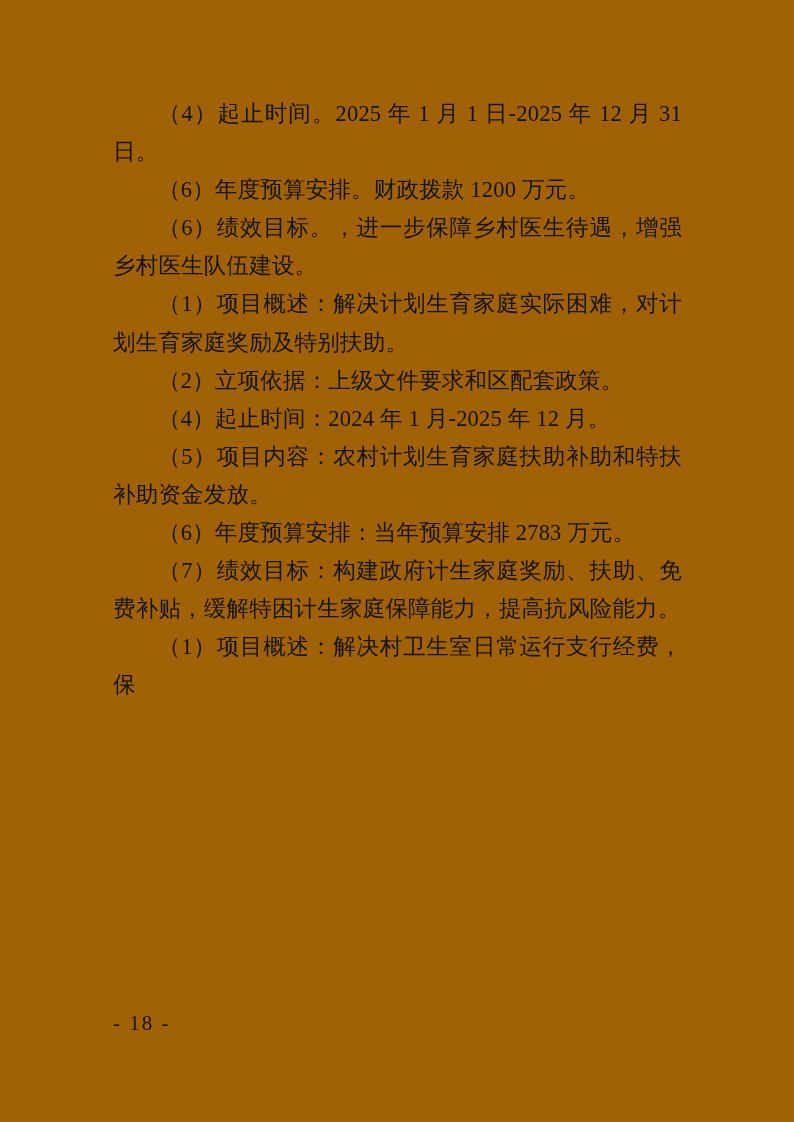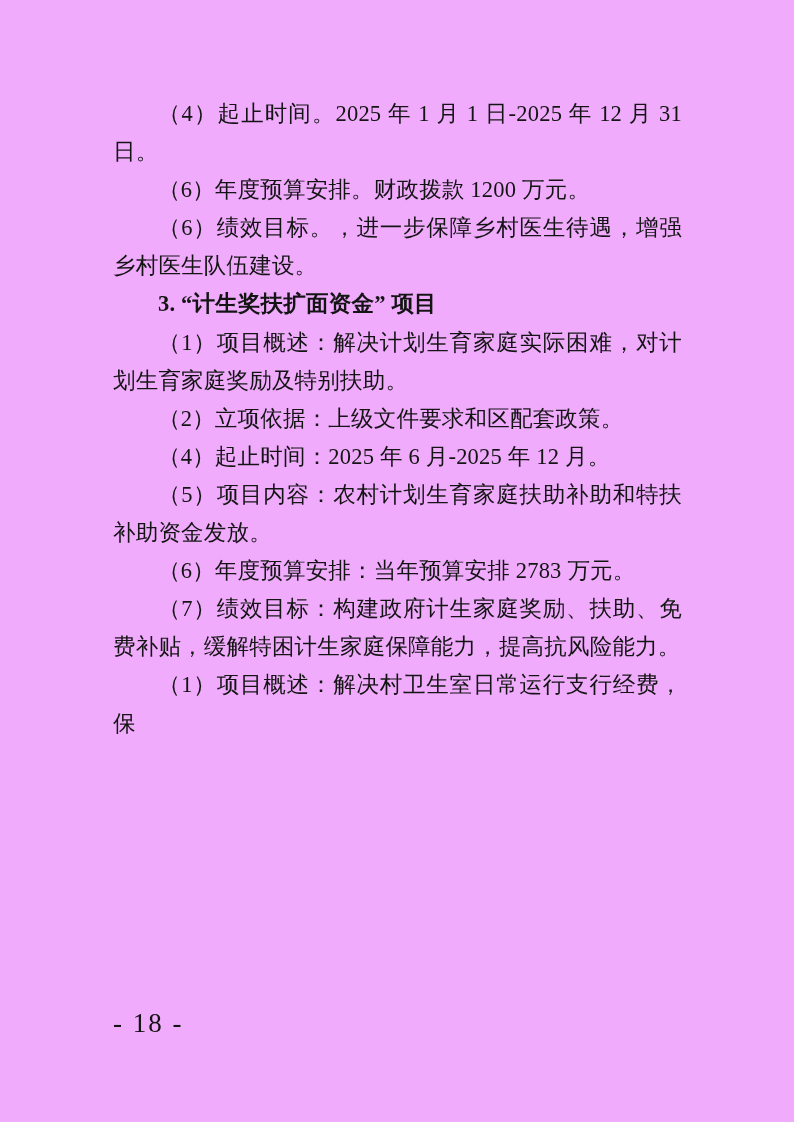--- a/index.html
+++ b/index.html
@@ -4,21 +4,21 @@
 <style>
   html, body {
     margin: 0;
     padding: 0;
     background: #ffffff;
   }
   .page {
     position: relative;
     width: 794px;
     height: 1122px;
-    background: #f0abfc;
+    background: #a16207;
     overflow: hidden;
     font-family: "Liberation Serif", "DejaVu Serif", serif;
     color: #141414;
   }
   .content {
     position: absolute;
     left: 113px;
     top: 95px;
     width: 569px;
   }
@@ -33,37 +33,36 @@
     word-break: break-all;
   }
   .content p.heading {
     font-weight: 700;
     text-align: left;
   }
   .footer {
     position: absolute;
     left: 113px;
     top: 1008px;
-    font-size: 27px;
+    font-size: 21px;
     line-height: 30px;
     letter-spacing: 2px;
     color: #141414;
   }
 </style>
 </head>
 <body>
 
 <div class="page">
   <div class="content">
     <p>（4）起止时间。2025 年 1 月 1 日-2025 年 12 月 31 日。</p>
     <p>（6）年度预算安排。财政拨款 1200 万元。</p>
     <p>（6）绩效目标。，进一步保障乡村医生待遇，增强乡村医生队伍建设。</p>
-    <p class="heading">3. “计生奖扶扩面资金” 项目</p>
     <p>（1）项目概述：解决计划生育家庭实际困难，对计划生育家庭奖励及特别扶助。</p>
     <p>（2）立项依据：上级文件要求和区配套政策。</p>
-    <p>（4）起止时间：2025 年 6 月-2025 年 12 月。</p>
+    <p>（4）起止时间：2024 年 1 月-2025 年 12 月。</p>
     <p>（5）项目内容：农村计划生育家庭扶助补助和特扶补助资金发放。</p>
     <p>（6）年度预算安排：当年预算安排 2783 万元。</p>
     <p>（7）绩效目标：构建政府计生家庭奖励、扶助、免费补贴，缓解特困计生家庭保障能力，提高抗风险能力。</p>
     <p>（1）项目概述：解决村卫生室日常运行支行经费，保</p>
   </div>
   <div class="footer">- 18 -</div>
 </div>
 
 </body></html>

